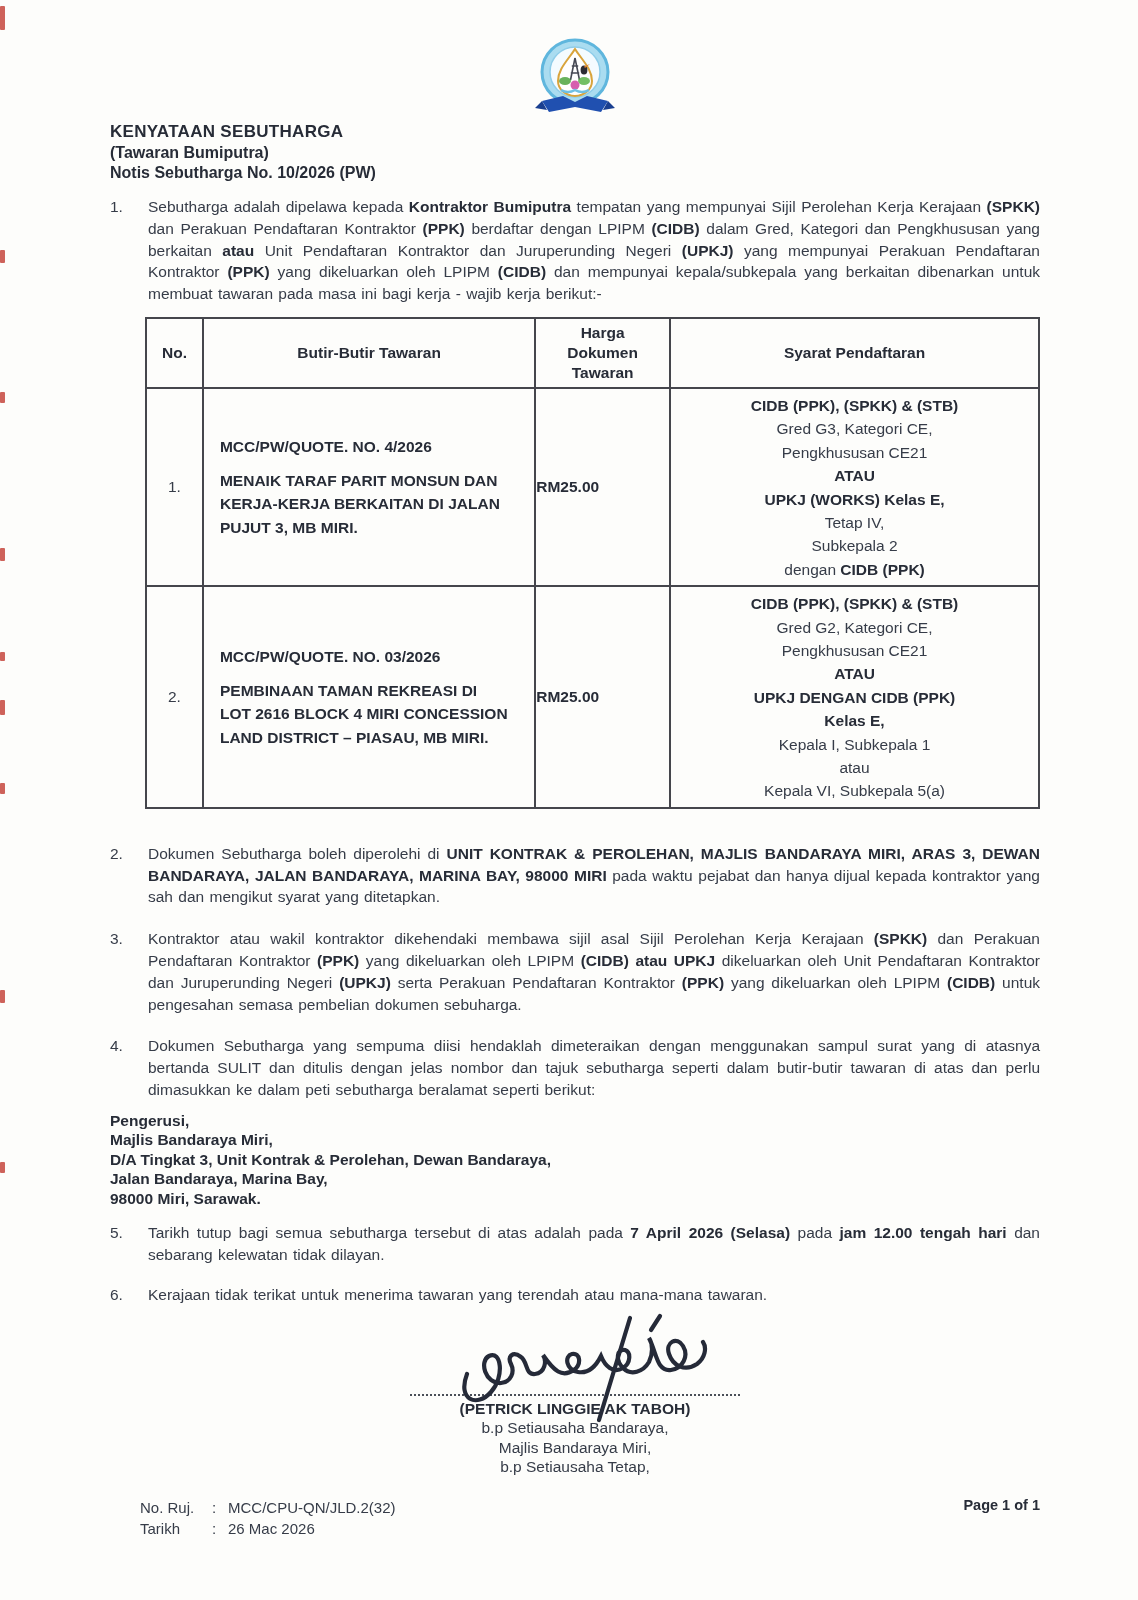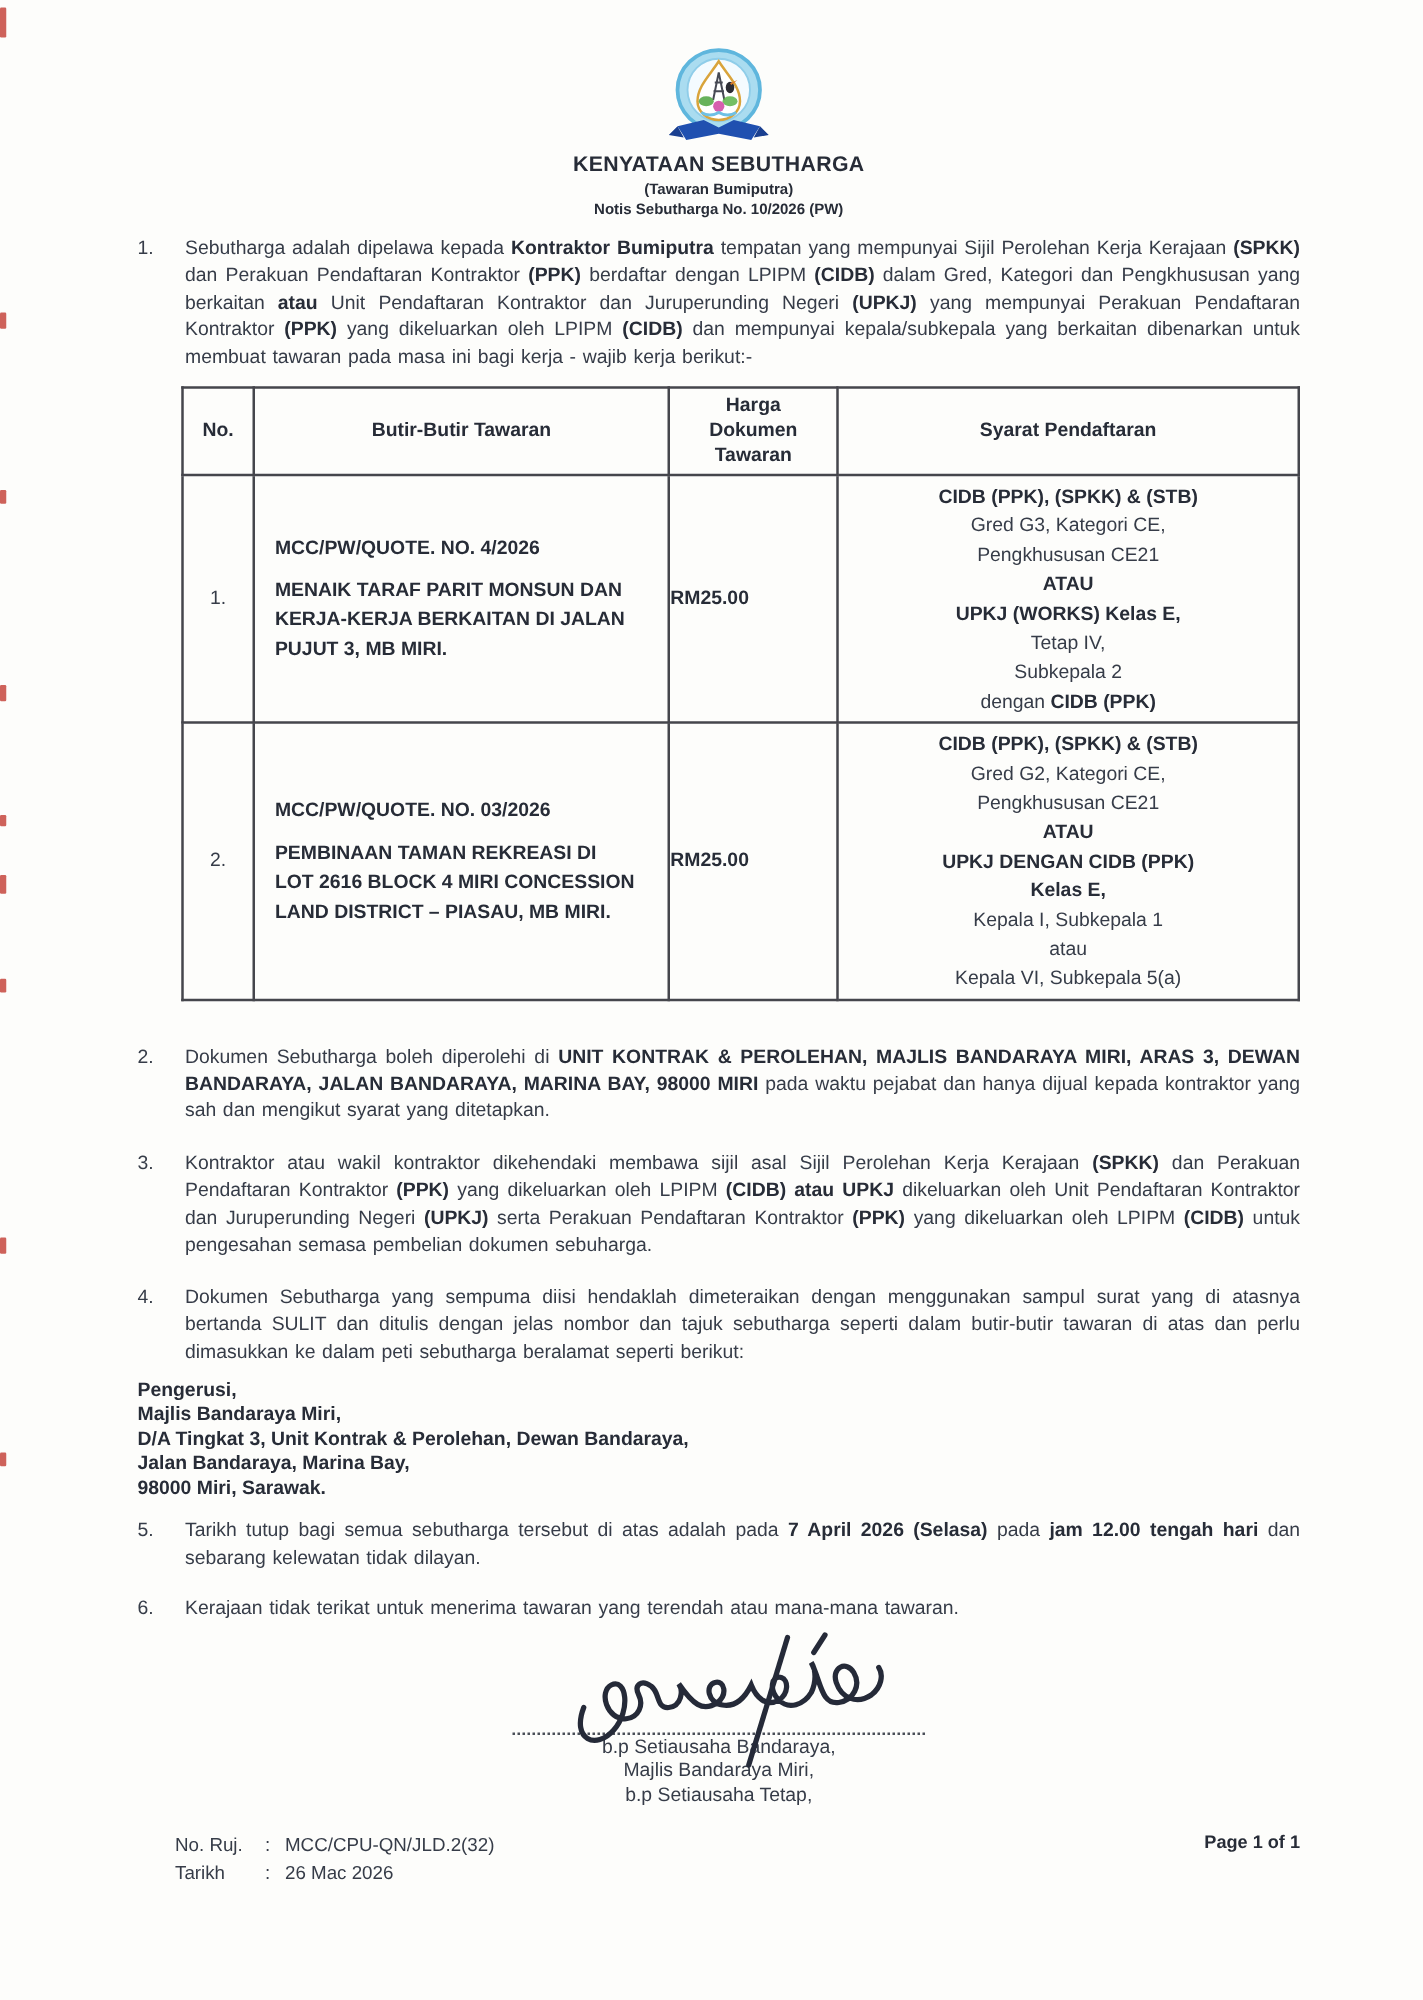--- a/index.html
+++ b/index.html
@@ -9,23 +9,23 @@
   }
   *{margin:0;padding:0;box-sizing:border-box;}
   html,body{width:1138px;background:#fdfdfb;}
   body{height:1600px;position:relative;overflow:hidden;
        font-family:"Liberation Sans","DejaVu Sans",sans-serif;color:var(--ink);}
   .page{width:1138px;height:1600px;padding:38px 98px 20px 110px;}
   
   .scan-mark{position:absolute;left:0;width:5px;background:var(--artifact-red);opacity:.8;border-radius:1px;}
   
   .crest{display:block;margin:0 auto;}
-  .title-block{text-align:center;margin-top:4px;}
+  .title-block{text-align:left;margin-top:4px;}
   .title{font-size:17px;font-weight:700;color:var(--ink-bold);letter-spacing:.3px;}
-  .subtitle,.notice-no{font-size:12px;font-weight:700;color:var(--ink-bold);margin-top:2px;}
+  .subtitle,.notice-no{font-size:16px;font-weight:700;color:var(--ink-bold);margin-top:2px;}
   
   .para{position:relative;padding-left:38px;margin-right:0;text-align:justify;
         font-size:15.5px;line-height:21.8px;word-spacing:1px;}
   .para .num{position:absolute;left:0;top:0;}
   .para .ptext{display:block;}
   .b{font-weight:700;color:var(--ink-bold);}
   
   table.tender{border-collapse:collapse;margin-top:12px;margin-left:35px;width:895px;
                font-size:15.5px;}
   table.tender th,table.tender td{border:2px solid var(--table-border);}
@@ -186,20 +186,21 @@
 
   <div class="sig-block">
     <svg class="sig-svg" width="300" height="112" viewBox="0 0 300 112" style="overflow:visible;">
       <g fill="none" stroke="#252a38" stroke-width="4.2" stroke-linecap="round">
         <path d="M24 62 C14 88 34 96 48 80 C62 64 58 38 46 44 C36 49 42 72 58 71 C68 70 72 60 68 52 C64 44 70 39 78 45 C85 50 82 63 92 62 C102 61 104 49 100 43 C111 59 119 66 131 58 C139 52 137 40 129 42 C121 44 123 58 135 60 C147 62 154 52 158 44 C162 54 170 62 180 56 C188 51 188 40 182 38 C174 36 172 48 180 56 C188 64 200 60 206 50 C210 42 210 32 206 26 C214 42 214 60 228 58 C240 56 246 44 240 34 C234 24 222 30 226 42 C230 54 242 60 254 52 C262 46 264 36 260 30"></path>
         <path d="M187 6 L156 108"></path>
         <path d="M208 18 L217 4"></path>
       </g>
     </svg>
     <div class="dotted-line"></div>
+    <div class="sig-name">(PETRICK LINGGIE AK TABOH)</div>
     <div>b.p Setiausaha Bandaraya,</div>
     <div>Majlis Bandaraya Miri,</div>
     <div>b.p Setiausaha Tetap,</div>
   </div>
 
   <div class="footer">
     <div class="footer-left">
       <div class="footer-row">
         <span>No. Ruj.</span>
         <span>:</span>

